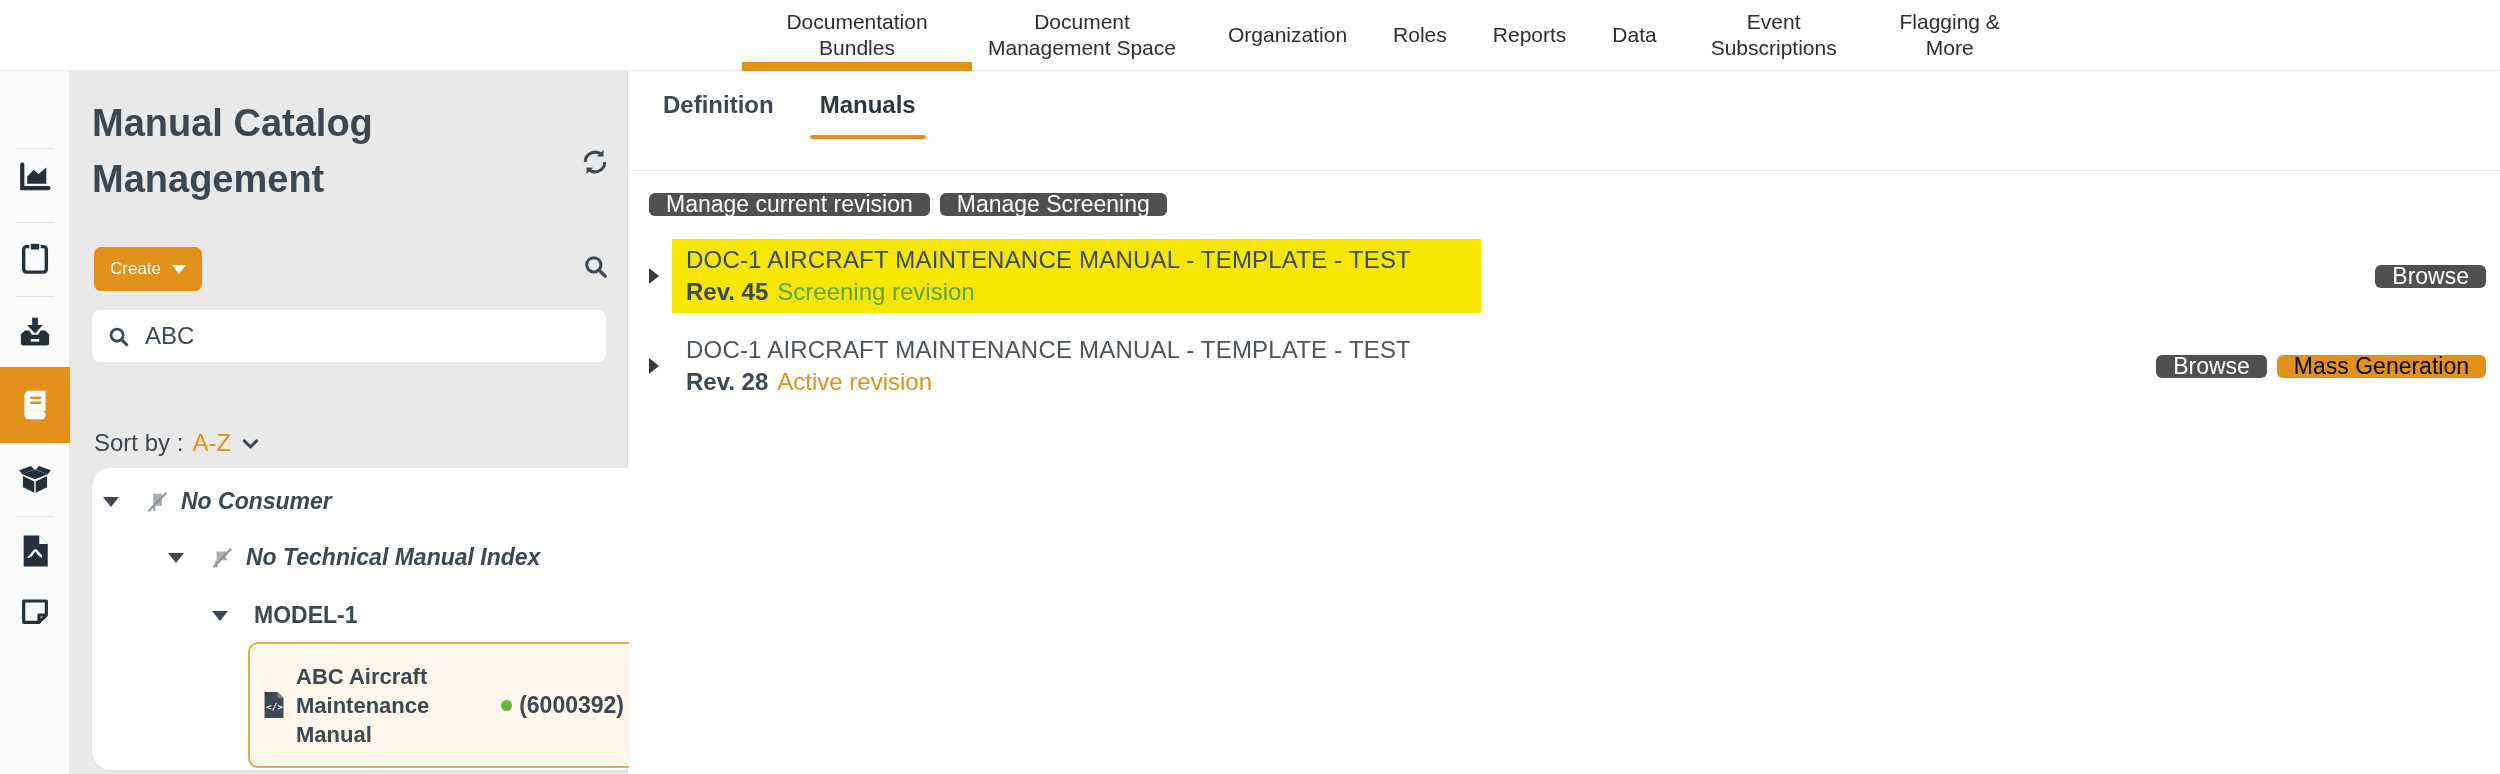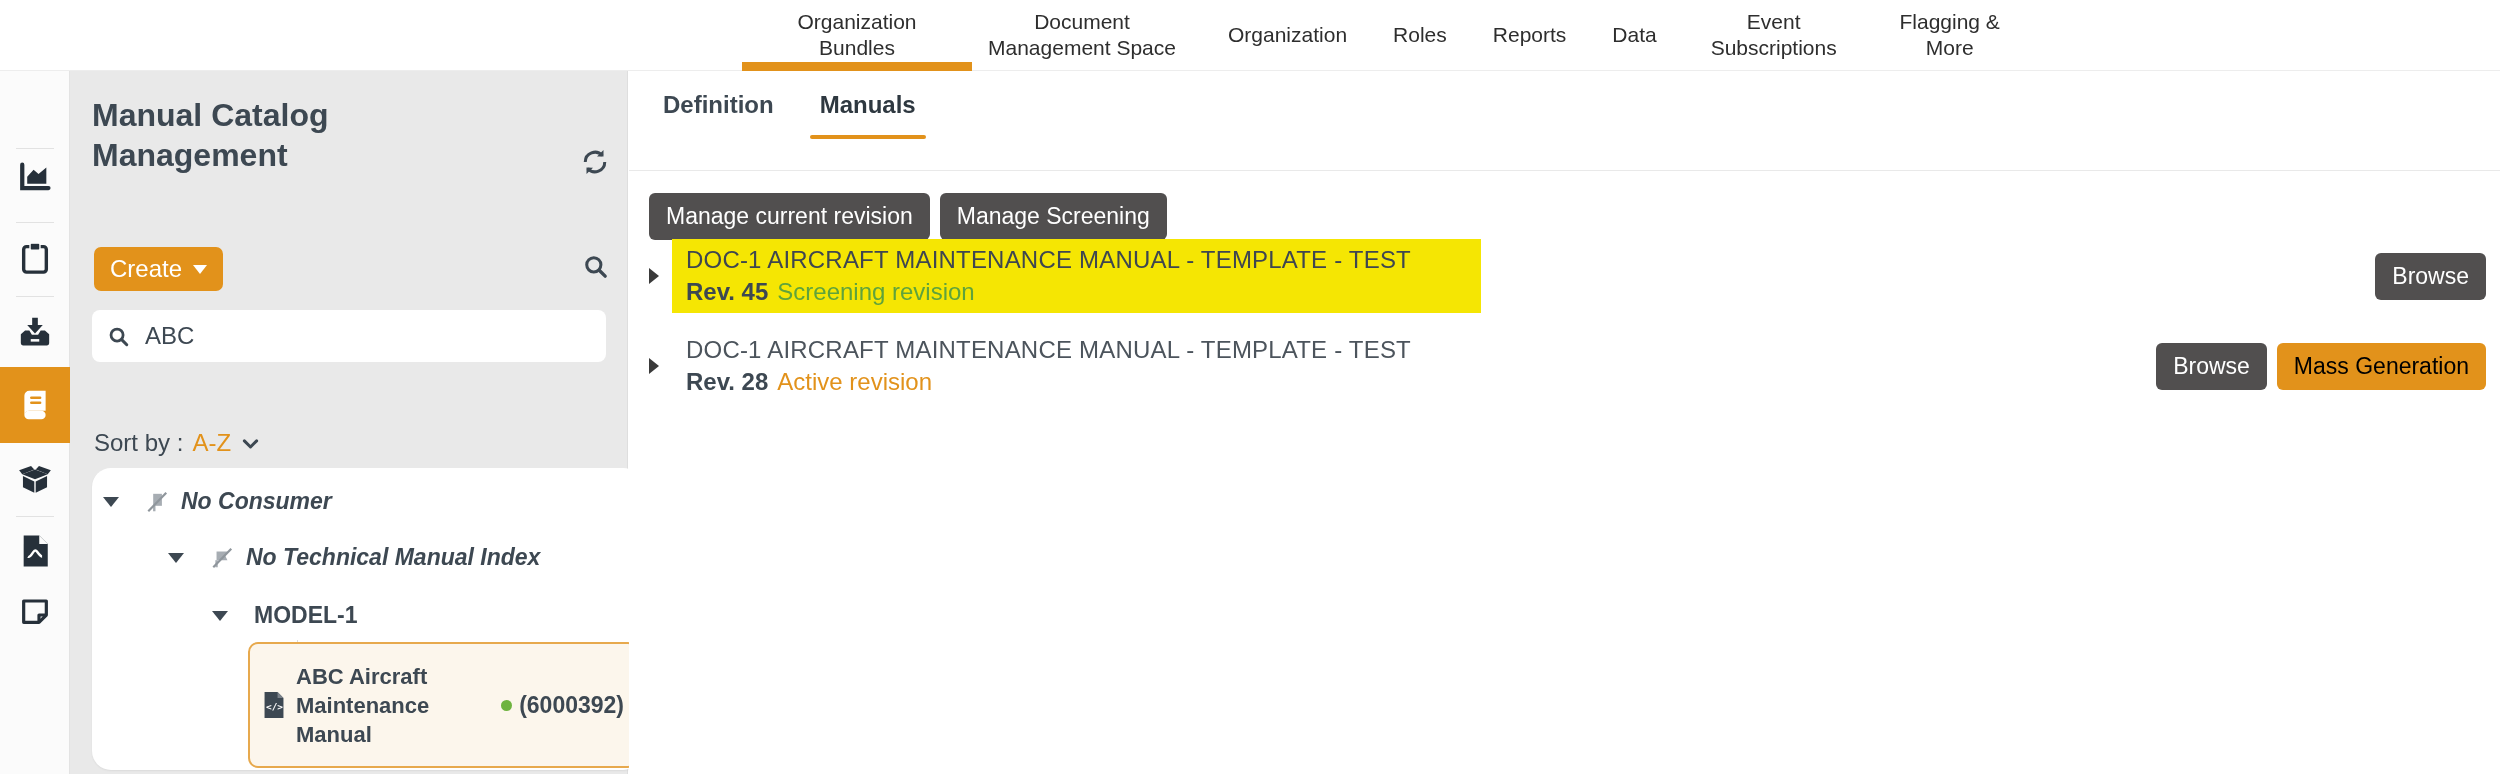--- a/index.html
+++ b/index.html
@@ -32,25 +32,25 @@
   
   .rail{position:absolute;left:0;top:71px;bottom:0;width:70px;background:#fbfbfb;
     border-right:1px solid #e3e3e3;}
   .rail-div{position:absolute;left:16px;width:38px;height:1px;background:#e2e2e2;}
   .rail-item{position:absolute;left:0;width:70px;display:flex;justify-content:center;
     align-items:center;cursor:pointer;}
   .rail-item.active{background:var(--orange);height:76px;}
   
   .panel{position:absolute;left:70px;top:71px;width:558px;bottom:0;background:var(--panel-gray);
     border-right:1px solid #dedede;}
-  .panel-title{position:absolute;left:22px;top:24px;width:430px;font-size:32px;font-weight:bold;
-    line-height:40px;color:var(--slate);}
+  .panel-title{position:absolute;left:22px;top:24px;width:430px;font-size:38px;font-weight:bold;
+    line-height:56px;color:var(--slate);}
   .refresh-btn{position:absolute;left:510px;top:76px;cursor:pointer;background:none;border:none;padding:0;}
   .create-btn{position:absolute;left:24px;top:176px;height:44px;background:var(--orange);
-    border:none;border-radius:7px;color:#fff;font-size:24px;padding:0 16px;display:flex;
+    border:none;border-radius:7px;color:#fff;font-size:17px;padding:0 16px;display:flex;
     align-items:center;gap:11px;cursor:pointer;font-family:inherit;}
   .caret-down-white{width:0;height:0;border-left:7px solid transparent;
     border-right:7px solid transparent;border-top:9px solid #fff;}
   .search-toggle{position:absolute;left:512px;top:182px;cursor:pointer;background:none;border:none;padding:0;}
   .search-box{position:absolute;left:22px;top:239px;width:514px;height:52px;background:#fff;
     border-radius:8px;display:flex;align-items:center;gap:13px;padding:0 15px;}
   .search-box input{flex:1;border:none;outline:none;background:transparent;font-size:24px;
     color:var(--slate);font-family:inherit;}
   .group-select{position:absolute;left:22px;top:297px;width:514px;height:52px;background:#fff;
     border-radius:8px;display:flex;align-items:center;justify-content:space-between;
@@ -78,21 +78,21 @@
   
   .main{position:absolute;left:629px;top:71px;right:0;bottom:0;background:#fff;}
   .subtabs{position:absolute;left:34px;top:0;display:flex;gap:46px;}
   .subtab{position:relative;height:68px;display:flex;align-items:center;font-size:24px;
     font-weight:bold;color:var(--slate);cursor:pointer;}
   .subtab.active{color:#2e3840;}
   .subtab.active::after{content:"";position:absolute;left:-10px;right:-10px;bottom:0;height:4px;
     background:var(--orange);border-radius:2px;}
   .main-divider{position:absolute;left:0;right:0;top:99px;height:1px;background:#e9e9e9;}
   .actions{position:absolute;left:20px;top:122px;display:flex;gap:10px;}
-  .btn{border:none;border-radius:6px;font-size:23px;padding:12px 17px;cursor:pointer;
+  .btn{border:none;border-radius:6px;font-size:23px;padding:0 17px;cursor:pointer;
     font-family:inherit;line-height:1;}
   .btn-dark{background:var(--btn-dark);color:#fff;}
   .btn-orange{background:var(--orange);color:#000000;}
   .rev-row{position:absolute;left:0;right:14px;display:flex;align-items:center;}
   .rev-row.r0{top:169px;height:72px;}
   .rev-row.r1{top:262px;height:66px;}
   .caret-right{width:0;height:0;border-top:8px solid transparent;border-bottom:8px solid transparent;
     border-left:10px solid #3a3a3a;margin-left:20px;cursor:pointer;flex:none;}
   .rev-content{margin-left:13px;padding:7px 70px 7px 14px;display:flex;flex-direction:column;gap:4px;}
   .rev-content.hl{background:var(--yellow);}
@@ -101,21 +101,21 @@
   .rev-line2{font-size:24px;display:flex;gap:9px;align-items:baseline;}
   .rev-num{font-weight:bold;color:var(--slate);}
   .status-green{color:var(--green);}
   .status-orange{color:var(--orange);text-align:right;}
   .row-buttons{margin-left:auto;display:flex;gap:10px;align-items:center;}
 </style>
 </head>
 <body>
 
 <div class="topnav">
-  <div class="nav-tab active">Organization Bundles</div>
+  <div class="nav-tab active">Documentation Bundles</div>
   <div class="nav-tab">Document Management Space</div>
   <div class="nav-tab">Organization</div>
   <div class="nav-tab">Roles</div>
   <div class="nav-tab">Reports</div>
   <div class="nav-tab">Data</div>
   <div class="nav-tab">Event Subscriptions</div>
   <div class="nav-tab">Flagging &amp; More</div>
 </div>
 
 <div class="rail">

